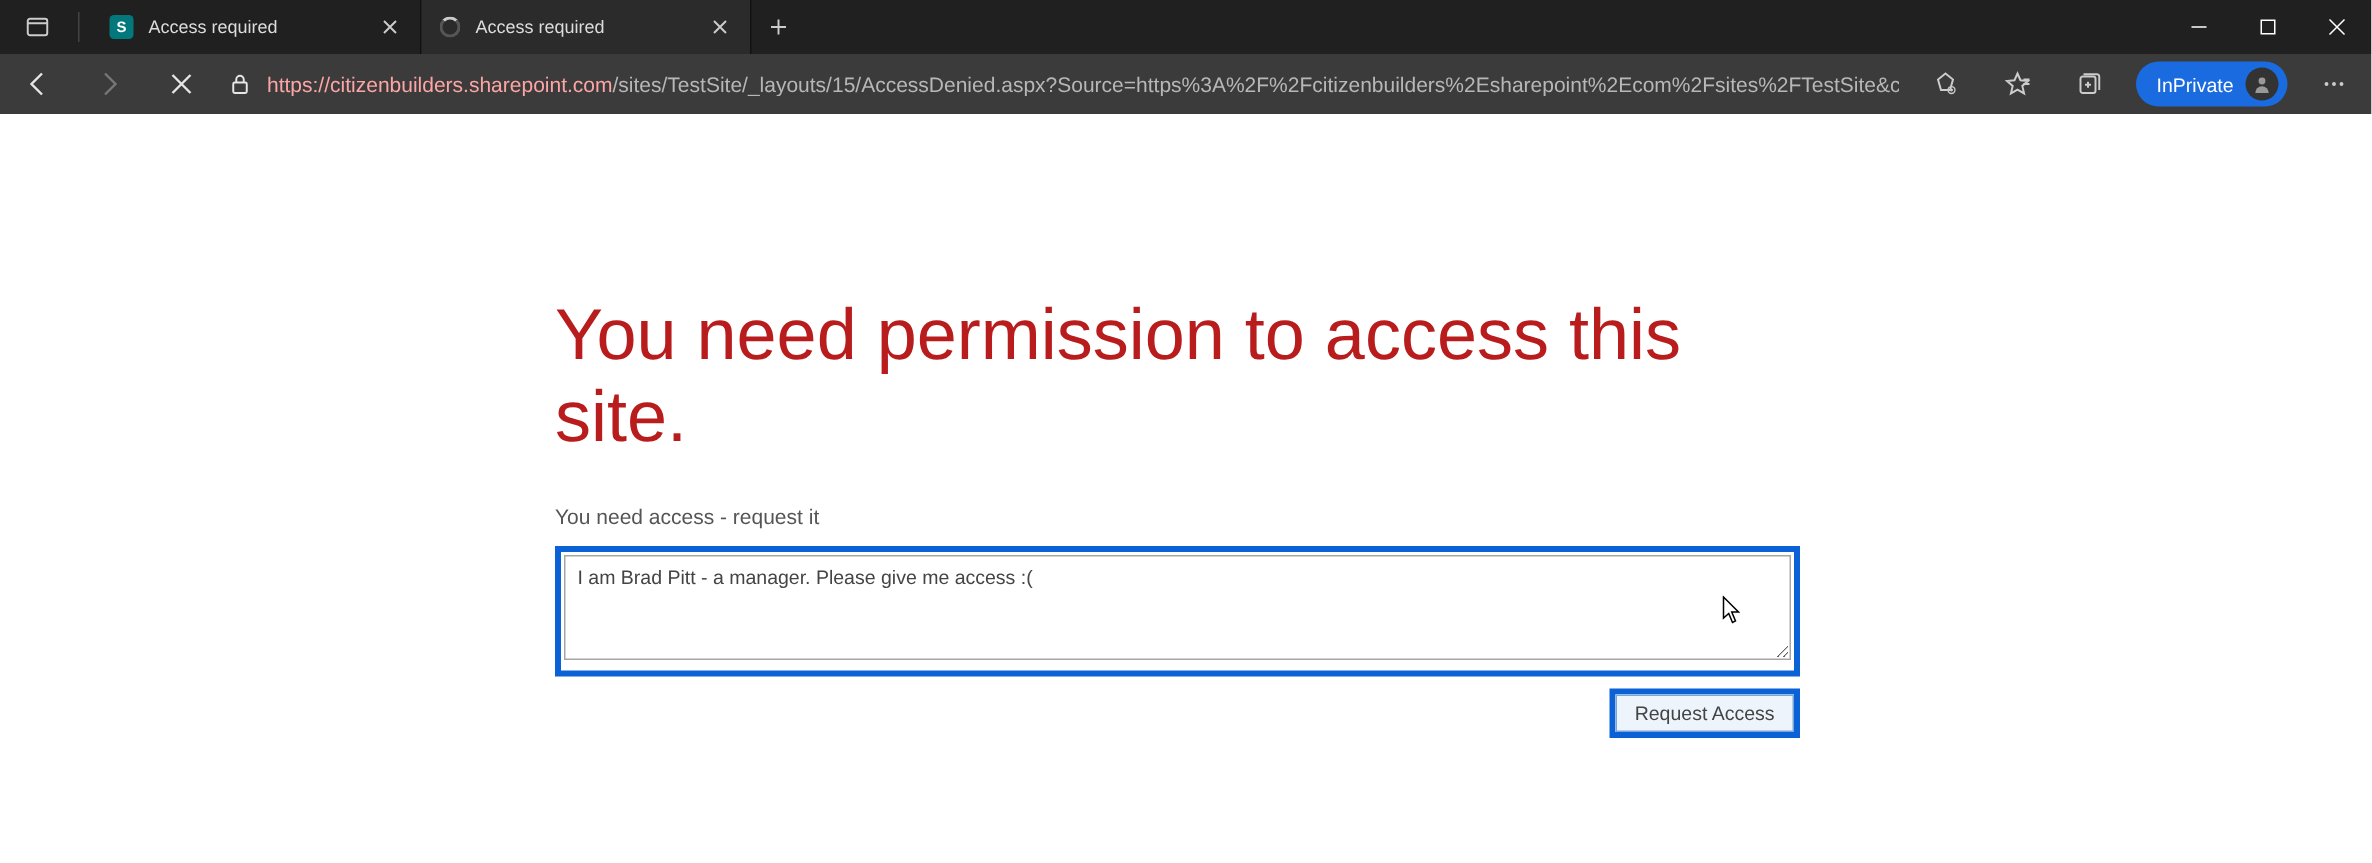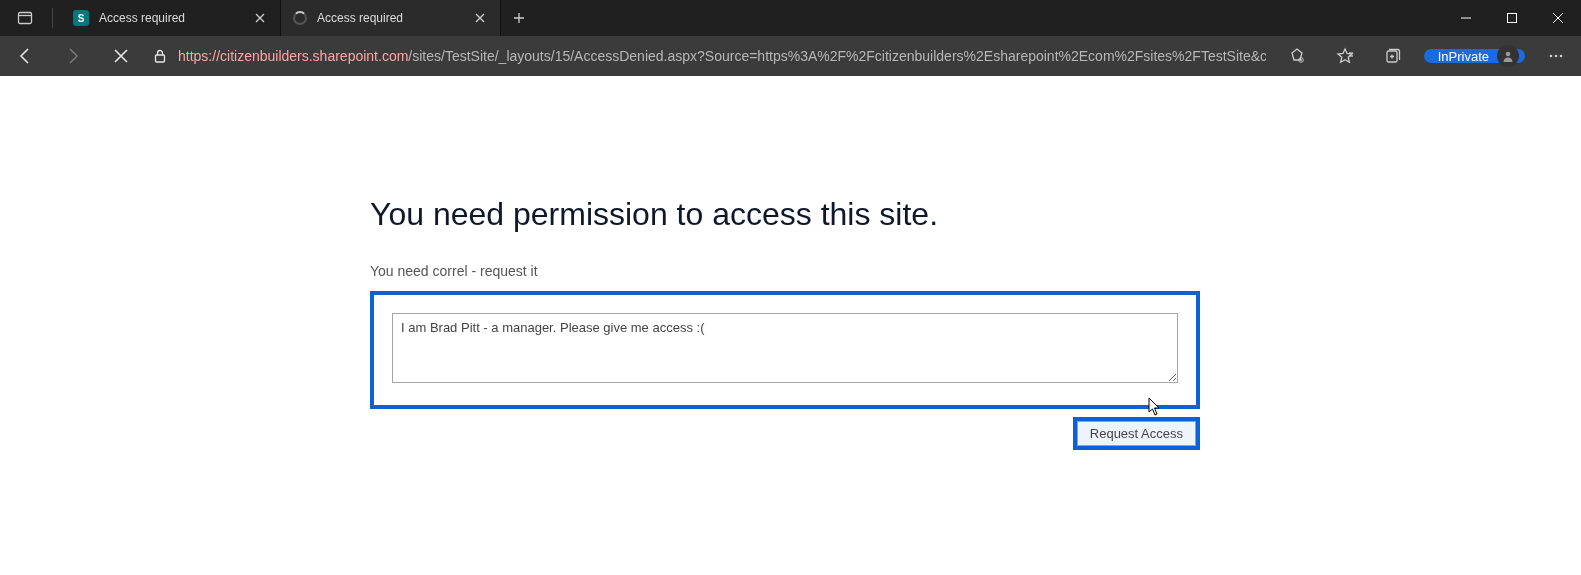--- a/index.html
+++ b/index.html
@@ -102,53 +102,53 @@
       color: #e6e6e6;
     }
     .url-text .host { color: #fca5a5; }
     .url-text .path { color: #b7b7b7; }
     .right-icons { display: flex; align-items: center; gap: 14px; }
     .inprivate {
       background: #0b57d0;
       background: #1a6be0;
       color: #fff;
       border-radius: 18px;
-      height: 14px;
+      height: 30px;
       padding: 0 6px 0 14px;
       display: flex; align-items: center; gap: 8px;
       font-size: 13px;
     }
     .inprivate .avatar {
       width: 22px; height: 22px;
       background: #333; border-radius: 50%;
       display: flex; align-items: center; justify-content: center;
     }
     
     .page {
       background: #fff;
       padding: 0;
     }
     .content {
       width: 830px;
       margin: 120px 0 0 370px;
     }
     h1.title {
       font-weight: 300;
-      font-size: 32px;
-      color: #0f172a;
+      font-size: 48px;
+      color: #b91c1c;
       margin-bottom: 30px;
     }
     .subtitle {
       font-size: 14px;
       color: #555;
       margin-bottom: 12px;
     }
     .textarea-wrap {
       border: 4px solid #0b61d6;
-      padding: 18px;
+      padding: 2px;
       margin-bottom: 8px;
     }
     textarea.msg {
       width: 100%;
       height: 70px;
       resize: both;
       border: 1px solid #a6a6a6;
       padding: 6px 8px;
       font-family: inherit;
       font-size: 13px;
@@ -308,21 +308,21 @@
           <circle cx="9" cy="9" r="1.3" fill="#ccc"></circle>
           <circle cx="14" cy="9" r="1.3" fill="#ccc"></circle>
         </svg>
     </div>
   </div>
 </div>
 
 <div class="page">
   <div class="content">
     <h1 class="title">You need permission to access this site.</h1>
-    <div class="subtitle">You need correl - request it</div>
+    <div class="subtitle">You need access - request it</div>
     <div class="textarea-wrap">
       <textarea class="msg" style="">I am Brad Pitt - a manager. Please give me access :(</textarea>
     </div>
     <div class="button-row">
       <div class="req-btn-wrap">
         <button class="request">Request Access</button>
       </div>
     </div>
   </div>
 </div>

